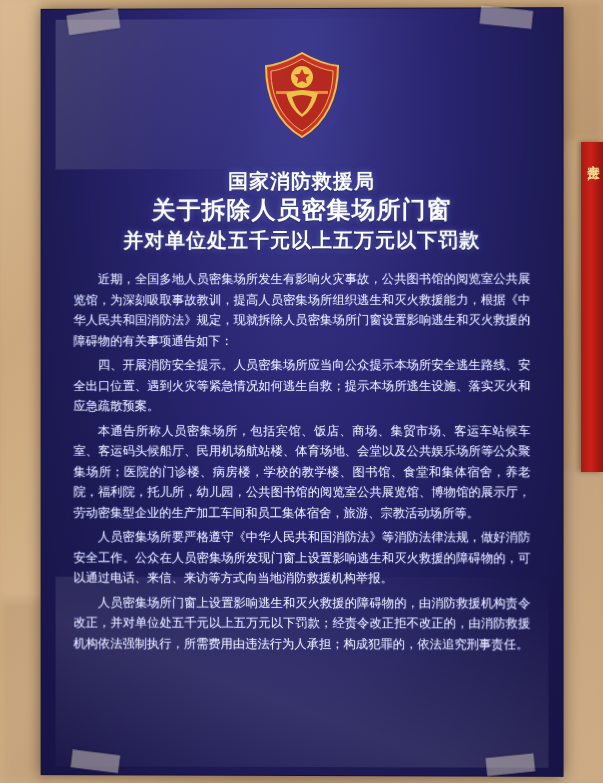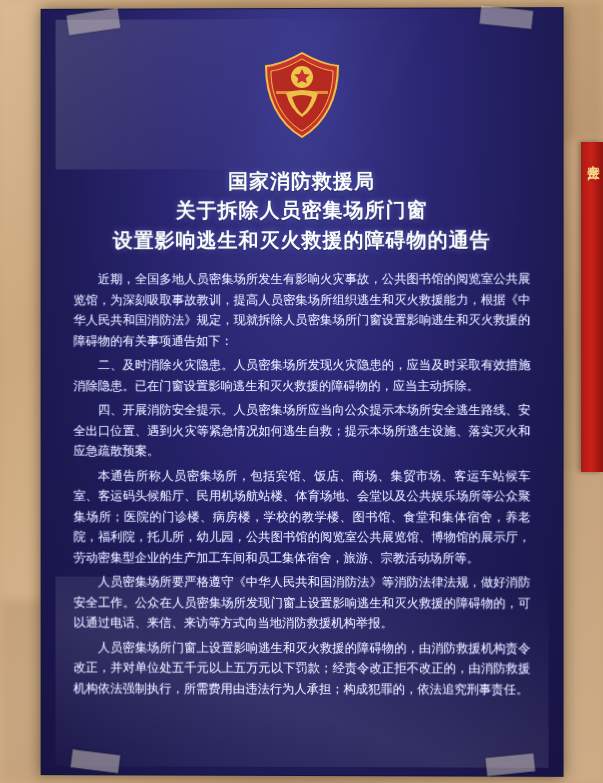--- a/index.html
+++ b/index.html
@@ -111,21 +111,21 @@
 
   
   .titles {
     margin-top: 24px;
     text-align: center;
     color: #ffffff;
     text-shadow: 0 0 6px rgba(120,140,255,0.55), 0 1px 2px rgba(0,0,0,0.6);
     font-weight: bold;
   }
   .title-1 { font-size: 20px; line-height: 28px; letter-spacing: 1px; }
-  .title-2 { font-size: 20px; line-height: 30px; letter-spacing: 1px; }
+  .title-2 { font-size: 24px; line-height: 30px; letter-spacing: 1px; }
   .title-3 { font-size: 20px; line-height: 30px; letter-spacing: 1px; }
 
   .body-text {
     margin: 14px 18px 0 18px;
     color: #f2f2ff;
     font-size: 12.3px;
     line-height: 20.5px;
     text-align: justify;
     text-shadow: 0 0 3px rgba(80,100,220,0.5);
   }
@@ -157,26 +157,25 @@
           <path d="M46 22 l2.4 5 5.4 .6 -4 3.7 1.1 5.3 -4.9-2.7 -4.9 2.7 1.1-5.3 -4-3.7 5.4-.6 Z" fill="#c9302c"></path>
           <path d="M30 46 q16 -6 32 0 q-4 16 -16 24 q-12 -8 -16 -24 Z" fill="#f2d24a" opacity="0.9"></path>
           <path d="M36 50 q10 -4 20 0 q-3 11 -10 17 q-7 -6 -10 -17 Z" fill="#b5271f"></path>
           <rect x="20" y="44" width="52" height="3" fill="#f0c040" opacity="0.7"></rect>
         </svg>
       </div>
 
       <div class="titles">
         <div class="title-1">国家消防救援局</div>
         <div class="title-2">关于拆除人员密集场所门窗</div>
-        <div class="title-3">设置影响逃生和灭火救援的障碍物的通告</div>
+        <div class="title-3">并对单位处五千元以上五万元以下罚款</div>
       </div>
 
       <div class="body-text">
         <p class="para">近期，全国多地人员密集场所发生有影响火灾事故，公共图书馆的阅览室公共展览馆，为深刻吸取事故教训，提高人员密集场所组织逃生和灭火救援能力，根据《中华人民共和国消防法》规定，现就拆除人员密集场所门窗设置影响逃生和灭火救援的障碍物的有关事项通告如下：</p>
-        <p class="para">二、及时消除火灾隐患。人员密集场所发现火灾隐患的，应当及时采取有效措施消除隐患。已在门窗设置影响逃生和灭火救援的障碍物的，应当主动拆除。</p>
         <p class="para">四、开展消防安全提示。人员密集场所应当向公众提示本场所安全逃生路线、安全出口位置、遇到火灾等紧急情况如何逃生自救；提示本场所逃生设施、落实灭火和应急疏散预案。</p>
         <p class="para">本通告所称人员密集场所，包括宾馆、饭店、商场、集贸市场、客运车站候车室、客运码头候船厅、民用机场航站楼、体育场地、会堂以及公共娱乐场所等公众聚集场所；医院的门诊楼、病房楼，学校的教学楼、图书馆、食堂和集体宿舍，养老院，福利院，托儿所，幼儿园，公共图书馆的阅览室公共展览馆、博物馆的展示厅，劳动密集型企业的生产加工车间和员工集体宿舍，旅游、宗教活动场所等。</p>
         <p class="para">人员密集场所要严格遵守《中华人民共和国消防法》等消防法律法规，做好消防安全工作。公众在人员密集场所发现门窗上设置影响逃生和灭火救援的障碍物的，可以通过电话、来信、来访等方式向当地消防救援机构举报。</p>
         <p class="para">人员密集场所门窗上设置影响逃生和灭火救援的障碍物的，由消防救援机构责令改正，并对单位处五千元以上五万元以下罚款；经责令改正拒不改正的，由消防救援机构依法强制执行，所需费用由违法行为人承担；构成犯罪的，依法追究刑事责任。</p>
       </div>
 
       <div class="glare glare-top"></div>
       <div class="glare glare-bottom"></div>
     </div>
 

